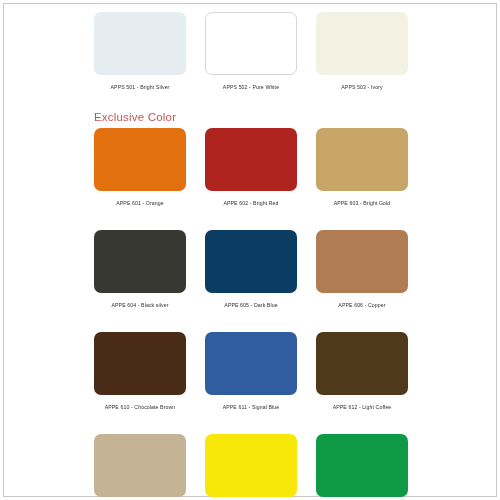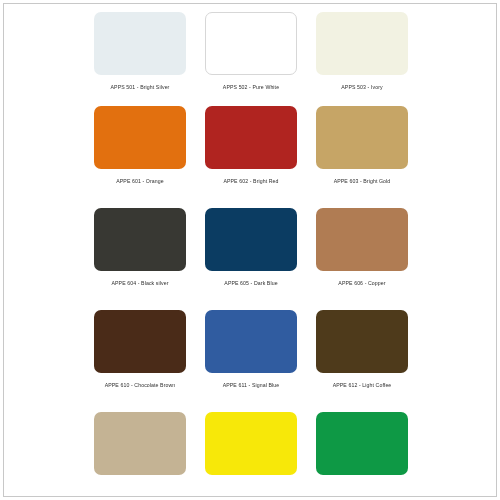--- a/index.html
+++ b/index.html
@@ -122,20 +122,21 @@
         <div class="swatch-cell">
           <div class="swatch-chip" style="background:#f2f2e2"></div>
           <div class="swatch-label">APPS 503 - Ivory</div>
         </div>
       </div>
     </div>
 
     <div class="row-gap-small"></div>
 
     <div class="section">
+      <h2 class="section-title">Exclusive Color</h2>
 
       <div class="swatch-row">
         <div class="swatch-cell">
           <div class="swatch-chip" style="background:#e2700f"></div>
           <div class="swatch-label">APPE 601 - Orange</div>
         </div>
         <div class="swatch-cell">
           <div class="swatch-chip" style="background:#b02420"></div>
           <div class="swatch-label">APPE 602 - Bright Red</div>
         </div>

